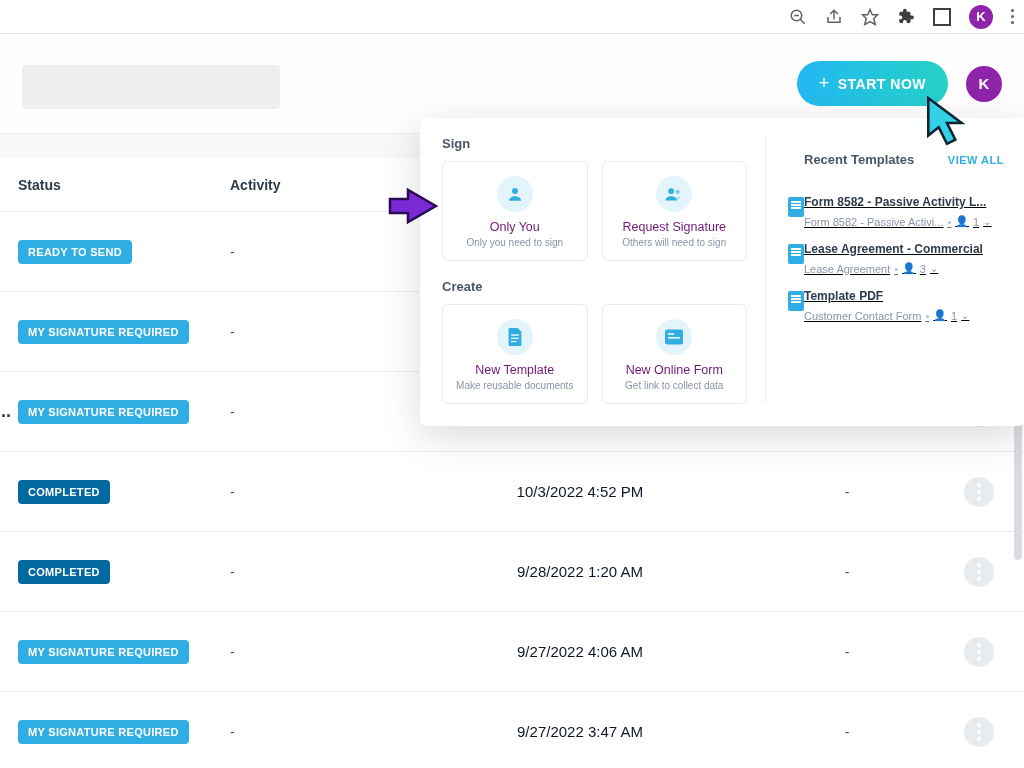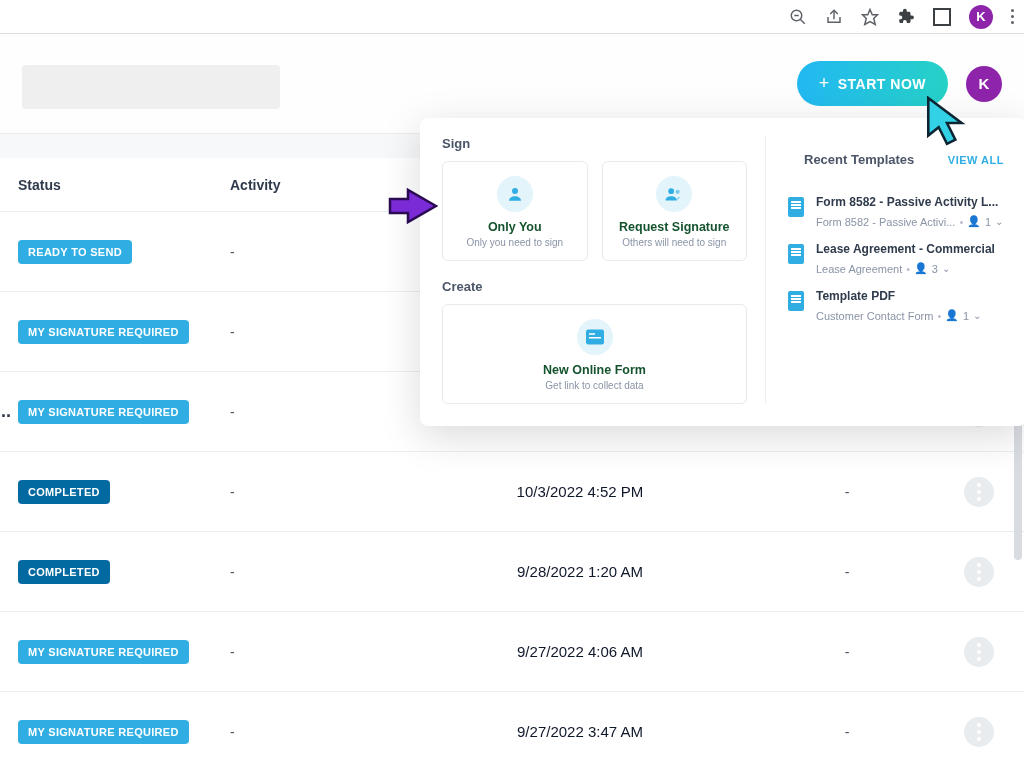--- a/index.html
+++ b/index.html
@@ -45,25 +45,25 @@
   .row { position:relative; }
 
   
   .popover { position:absolute; top:118px; left:420px; width:606px; background:#fff; border-radius:8px; box-shadow:0 10px 40px rgba(0,0,0,0.15); padding:18px 0 22px 0; display:flex; z-index:50; }
   .pop-left { width:346px; padding:0 18px 0 22px; border-right:1px solid #eef0f3; }
   .pop-right { flex:1; padding:0 22px; }
   .pop-section-title { font-size:13px; font-weight:700; color:#4a5568; margin-bottom:10px; }
   .card-row { display:flex; gap:14px; margin-bottom:18px; }
   .card { flex:1; border:1px solid #e6e9ee; border-radius:6px; padding:14px 8px 12px; text-align:center; cursor:pointer; }
   .card-icon { width:36px; height:36px; border-radius:50%; background:#e3f4fb; margin:0 auto 8px; display:flex; align-items:center; justify-content:center; color:#30aee4; }
-  .card-title { font-size:12.5px; font-weight:700; color:#14532d; margin-bottom:3px; }
+  .card-title { font-size:12.5px; font-weight:400; color:#701a75; margin-bottom:3px; }
   .card-sub { font-size:10px; color:#8a94a6; }
   .pop-right-head { display:flex; justify-content:space-between; align-items:center; margin-bottom:12px; }
   .viewall { font-size:11px; font-weight:700; color:#30aee4; letter-spacing:.5px; cursor:pointer; }
-  .tmpl { display:flex; gap:12px; margin-bottom:14px; font-size:12px; }
+  .tmpl { display:flex; gap:0; margin-bottom:14px; font-size:12px;text-decoration:underline; }
   .doc-icon { width:16px; height:20px; background:#30aee4; border-radius:2px; flex-shrink:0; margin-top:2px; position:relative; }
   .doc-icon::after { content:''; position:absolute; top:4px; left:3px; right:3px; height:1.5px; background:#fff; box-shadow:0 3px 0 #fff, 0 6px 0 #fff; }
   .tmpl-body { flex:1; min-width:0; }
   .tmpl-title { font-weight:700; color:#2f3b4c; white-space:nowrap; overflow:hidden; text-overflow:ellipsis; font-size:12px; }
   .tmpl-meta { color:#8a94a6; font-size:11px; display:flex; align-items:center; gap:4px; margin-top:6px; white-space:nowrap; overflow:hidden; }
   .tmpl-meta .dot { opacity:.6; }
   .person-ico { font-size:11px; }
   .chev { font-size:10px; color:#8a94a6; }
 
   
@@ -236,20 +236,32 @@
               <path d="M2 21c0-4 4-6 8-6s8 2 8 6"></path>
               <path d="M18 21c0-3 2-5 5-5" opacity=".6"></path>
             </svg>
         </div>
         <div class="card-title">Request Signature</div>
         <div class="card-sub">Others will need to sign</div>
       </div>
     </div>
     <div class="pop-section-title">Create</div>
     <div class="card-row" style="margin-bottom:0">
+      <div class="card">
+        <div class="card-icon">
+          <svg width="16" height="18" viewBox="0 0 24 28" fill="#30aee4">
+              <path d="M4 0h12l6 6v20a2 2 0 0 1-2 2H4a2 2 0 0 1-2-2V2a2 2 0 0 1 2-2z"></path>
+              <rect x="6" y="10" width="12" height="2" fill="#fff"></rect>
+              <rect x="6" y="15" width="12" height="2" fill="#fff"></rect>
+              <rect x="6" y="20" width="8" height="2" fill="#fff"></rect>
+            </svg>
+        </div>
+        <div class="card-title">New Template</div>
+        <div class="card-sub">Make reusable documents</div>
+      </div>
       <div class="card">
         <div class="card-icon">
           <svg width="18" height="16" viewBox="0 0 24 20" fill="#30aee4">
               <rect x="0" y="0" width="24" height="20" rx="3"></rect>
               <rect x="4" y="5" width="8" height="2" fill="#fff"></rect>
               <rect x="4" y="10" width="16" height="2" fill="#fff"></rect>
             </svg>
         </div>
         <div class="card-title">New Online Form</div>
         <div class="card-sub">Get link to collect data</div>

